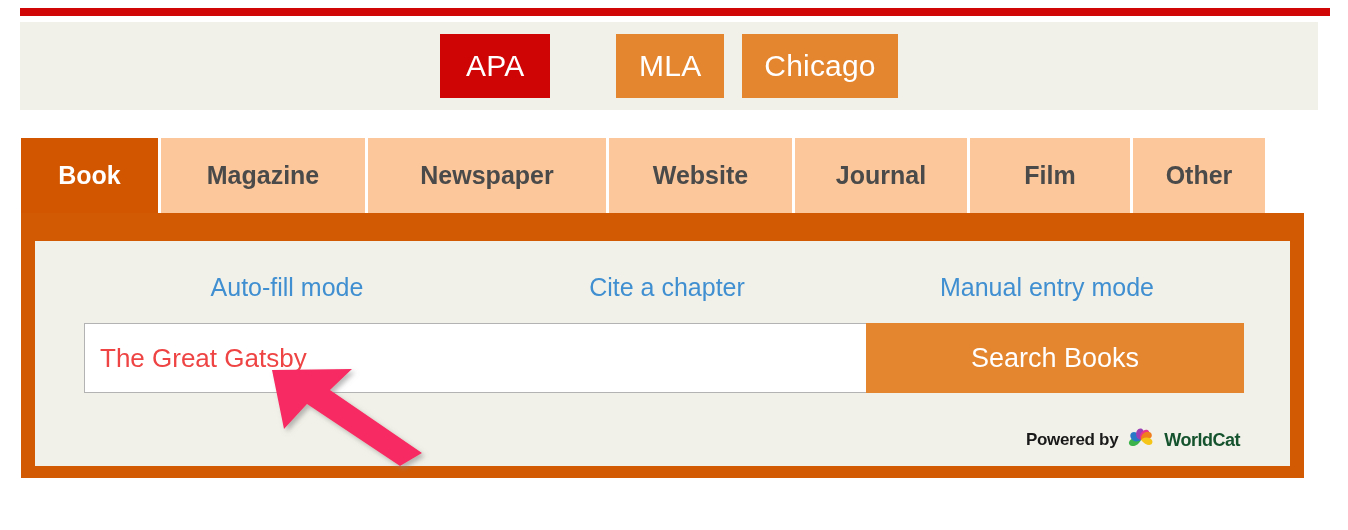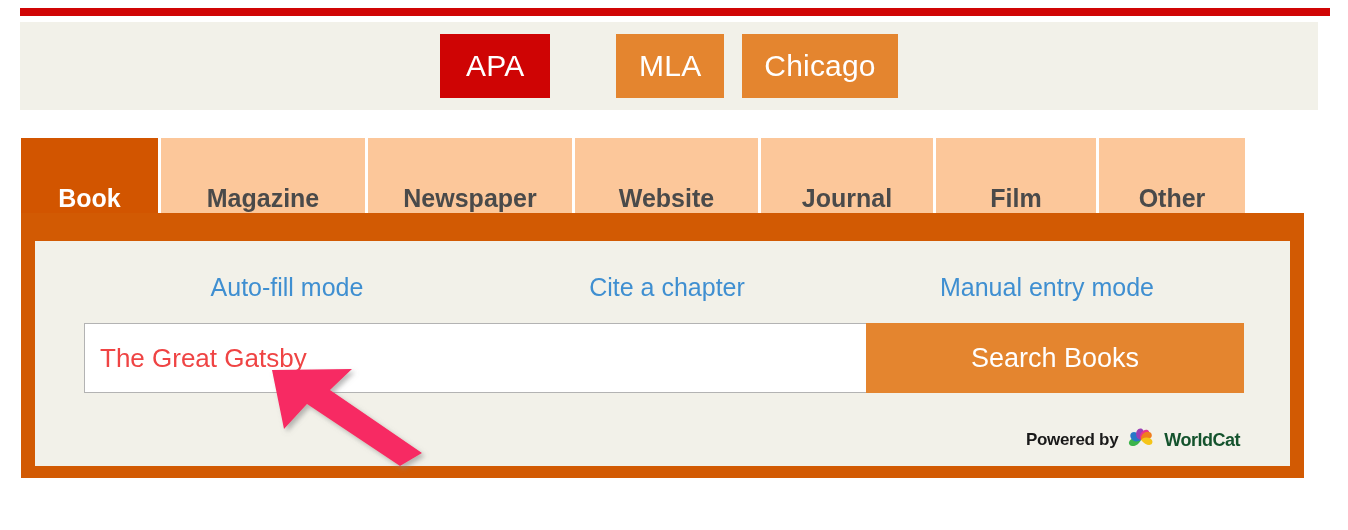--- a/index.html
+++ b/index.html
@@ -68,21 +68,21 @@
     display: flex;
     align-items: stretch;
   }
   .tab {
     flex: 0 0 auto;
     background: #fcc79a;
     color: #4a4a4a;
     font-size: 25px;
     font-weight: bold;
     display: flex;
-    align-items: flex-end;
+    align-items: center;
     justify-content: center;
     border-right: 3px solid #ffffff;
     cursor: pointer;
     user-select: none;
     margin-top: 8px;
   }
   .tab:last-child { border-right: none; }
   .tab.active {
     background: #d25500;
     color: #ffffff;
@@ -207,33 +207,33 @@
     </div>
   </div>
 
   <div class="tabstrip">
     <div class="tab active" style="width:140px">
       <span>Book</span>
     </div>
     <div class="tab" style="width:207px">
       <span>Magazine</span>
     </div>
-    <div class="tab" style="width:207px">
+    <div class="tab" style="width:241px">
       <span>Newspaper</span>
     </div>
     <div class="tab" style="width:186px">
       <span>Website</span>
     </div>
     <div class="tab" style="width:175px">
       <span>Journal</span>
     </div>
     <div class="tab" style="width:163px">
       <span>Film</span>
     </div>
-    <div class="tab" style="width:146px">
+    <div class="tab" style="width:132px">
       <span>Other</span>
     </div>
   </div>
 
   <div class="panel">
     <div class="panel-inner">
 
       <div class="mode-links">
         <a class="mode-link l1" href="#">Auto-fill mode</a>
         <a class="mode-link l3" href="#">Cite a chapter</a>

